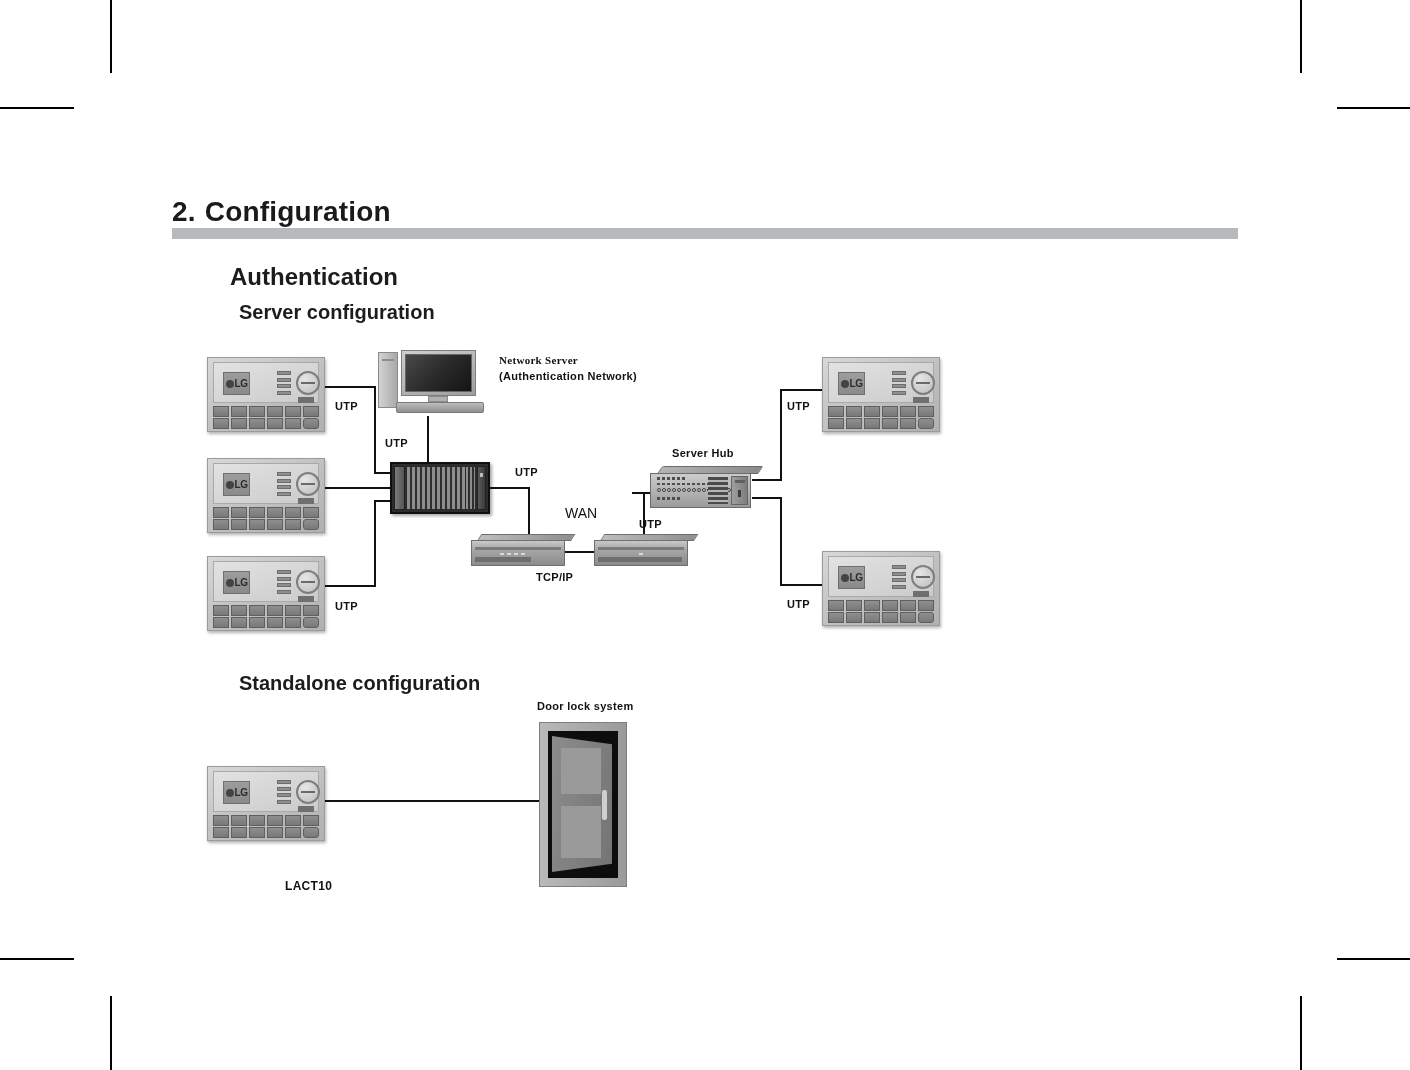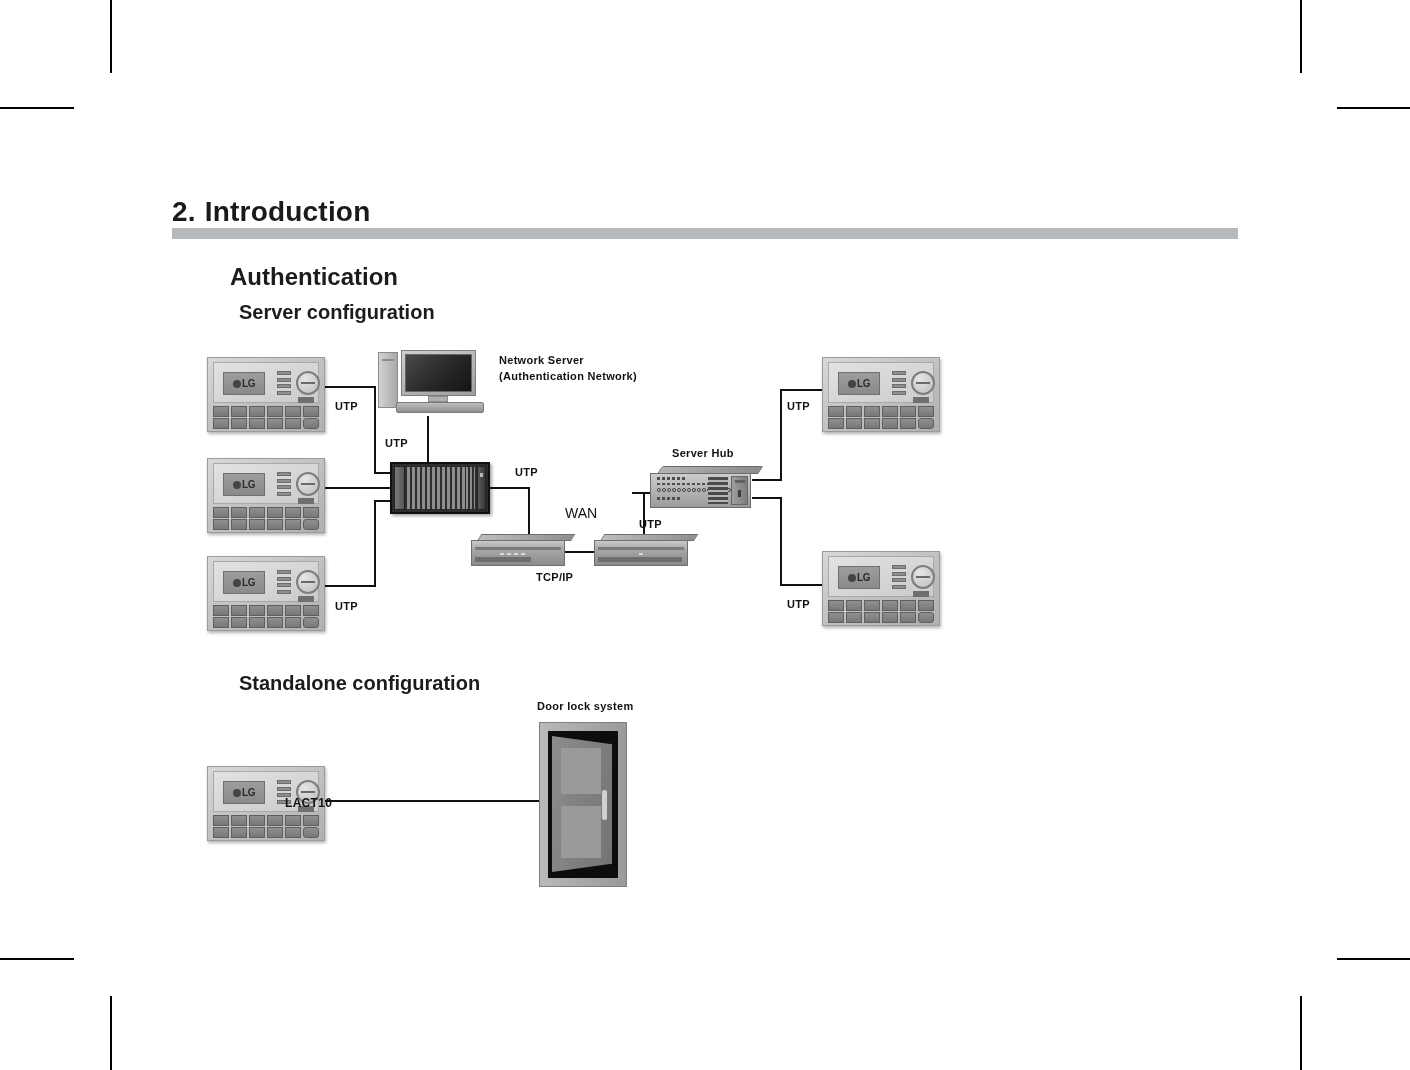--- a/index.html
+++ b/index.html
@@ -82,21 +82,21 @@
     border:1px solid #9b9b9b;
     box-shadow:1px 2px 3px rgba(0,0,0,.30);
     box-sizing:border-box;
   }
   .lgterm .upper{
     position:absolute;left:5px;top:4px;right:5px;height:41px;
     background:linear-gradient(160deg,#e2e2e2,#cbcbcb);
     border:1px solid #a9a9a9;box-sizing:border-box;
   }
   .lgterm .lcd{
-    position:absolute;left:9px;top:9px;width:42px;height:23px;
+    position:absolute;left:9px;top:9px;width:27px;height:23px;
     background:linear-gradient(180deg,#9d9d9d,#8a8a8a);
     border:1px solid #6f6f6f;box-sizing:border-box;
     display:flex;align-items:center;justify-content:center;
   }
   .lgterm .lcd .logo{
     font-size:10px;font-weight:bold;color:#2b2b2b;letter-spacing:-0.5px;
     display:flex;align-items:center;gap:1px;
   }
   .lgterm .lcd .logo .dot{
     width:8px;height:8px;border-radius:50%;
@@ -304,21 +304,21 @@
   <div class="cropmark" style="left:110px;top:0;width:2px;height:73px;"></div>
   <div class="cropmark" style="left:0;top:107px;width:74px;height:2px;"></div>
   <div class="cropmark" style="left:1300px;top:0;width:2px;height:73px;"></div>
   <div class="cropmark" style="left:1337px;top:107px;width:73px;height:2px;"></div>
   <div class="cropmark" style="left:0;top:958px;width:74px;height:2px;"></div>
   <div class="cropmark" style="left:110px;top:996px;width:2px;height:74px;"></div>
   <div class="cropmark" style="left:1337px;top:958px;width:73px;height:2px;"></div>
   <div class="cropmark" style="left:1300px;top:996px;width:2px;height:74px;"></div>
 
   <div id="chapter-heading">
-    <span class="num">2.</span><span>Introduction</span>
+    <span class="num">2.</span><span>Configuration</span>
   </div>
   <div id="heading-rule"></div>
 
   <div id="section-title">Authentication</div>
   <div id="subsection-network">Server configuration</div>
   <div id="subsection-standalone">Standalone configuration</div>
 
   <div class="diagram" style="left:0;top:0;width:1410px;height:660px;">
 
     <div class="link h" style="left:324px;top:386px;width:52px;"></div>
@@ -442,21 +442,21 @@
     <div class="pc" style="left:378px;top:350px;">
       <div class="tower">
           <i></i>
         </div>
       <div class="monitor">
           <div class="screen"></div>
         </div>
       <div class="neck"></div>
       <div class="base"></div>
     </div>
-    <div class="cap" style="left:499px;top:354px;">Network Server</div>
+    <div class="cap" style="left:499px;top:354px;font-family:Liberation Serif, serif;">Network Server</div>
     <div class="cap" style="left:499px;top:370px;">(Authentication Network)</div>
 
     <div class="rack" style="left:390px;top:462px;">
       <div class="sidebar-l"></div>
       <div class="slots"></div>
       <div class="slots2"></div>
       <div class="sidebar-r">
           <i></i>
         </div>
     </div>
@@ -638,21 +638,21 @@
           <span></span>
           <span></span>
         <span></span>
           <span></span>
           <span></span>
           <span></span>
           <span></span>
           <span class="round"></span>
       </div>
     </div>
-    <div class="cap devname" style="left:243px;top:796px;padding-left:42px;">LACT10</div>
+    <div class="cap devname" style="left:243px;top:879px;padding-left:42px;">LACT10</div>
 
     <div class="cap" style="left:537px;top:700px;">Door lock system</div>
     <div class="door" style="left:539px;top:722px;">
       <div class="frame"></div>
       <div class="recess"></div>
       <div class="leaf">
         <div class="panel p1"></div>
         <div class="panel p2"></div>
         <div class="handle"></div>
       </div>

